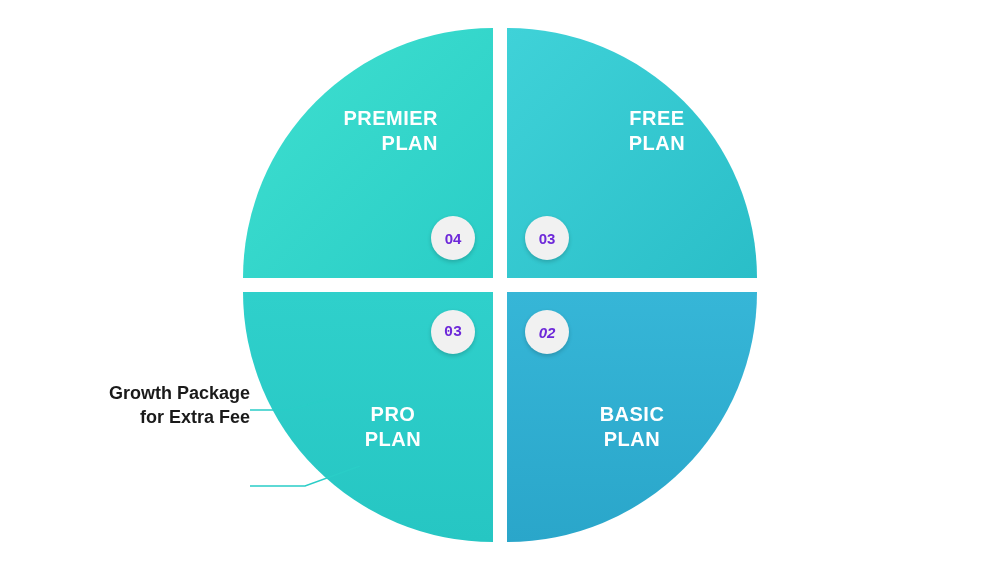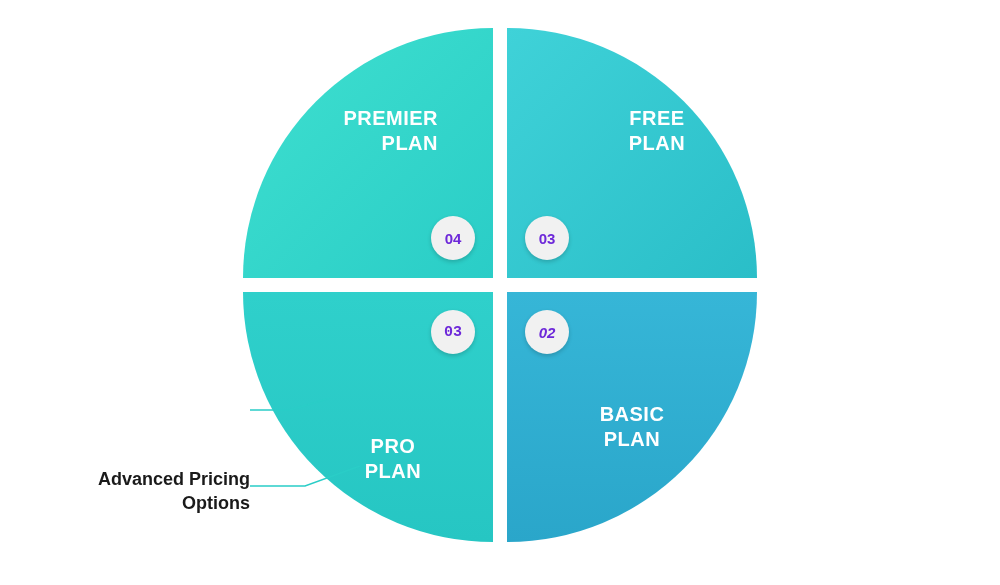--- a/index.html
+++ b/index.html
@@ -38,21 +38,21 @@
     position: absolute;
     font-weight: 700;
     font-size: 20px;
     line-height: 1.25;
     text-align: center;
     letter-spacing: 0.5px;
     white-space: pre-line;
   }
   .tr .label { top: 78px; left: 90px; width: 120px; }
   .tl .label { top: 78px; left: 55px; width: 140px; text-align: right;}
-  .bl .label { top: 110px; left: 100px; width: 100px; margin-top: 32px; }
+  .bl .label { top: 110px; left: 100px; width: 100px; }
   .br .label { top: 110px; left: 70px; width: 110px; }
 
   .badge {
     position: absolute;
     width: 44px;
     height: 44px;
     border-radius: 50%;
     background: #f1f1f1;
     box-shadow: 0 2px 4px rgba(0,0,0,0.18);
     color: #6d28d9;
@@ -128,16 +128,16 @@
   </div>
 
   <svg class="leader" style="left:250px; top:398px; width:80px; height:20px;" viewBox="0 0 80 20">
     <polyline points="0,12 40,12 80,0"></polyline>
   </svg>
 
   <svg class="leader" style="left:250px; top:466px; width:110px; height:24px;" viewBox="0 0 110 24">
     <polyline points="0,20 55,20 110,0"></polyline>
   </svg>
 
-  <div class="annotation ann2">Advanced Pricing
-Options</div>
+  <div class="annotation ann1">Growth Package
+for Extra Fee</div>
 
 </div>
 
 </body></html>

